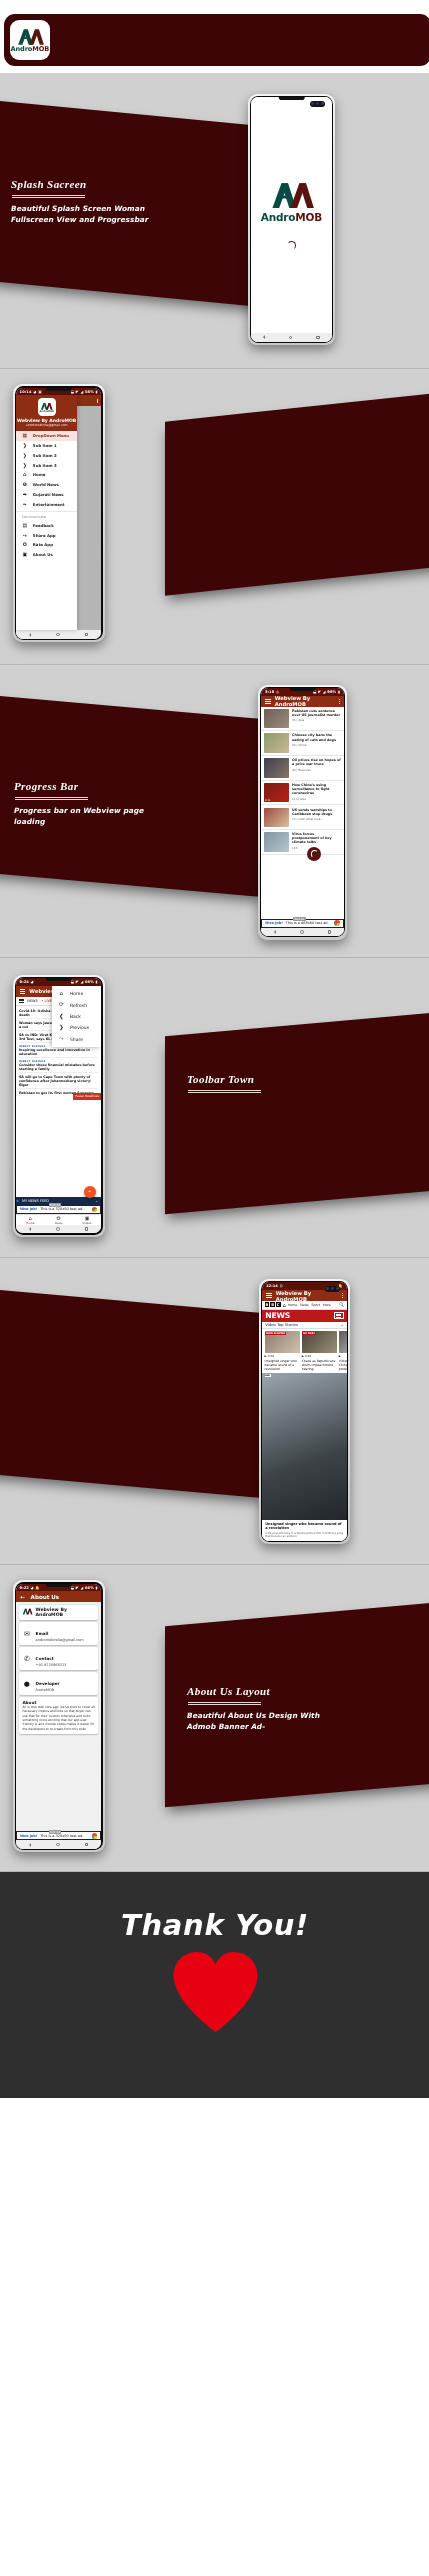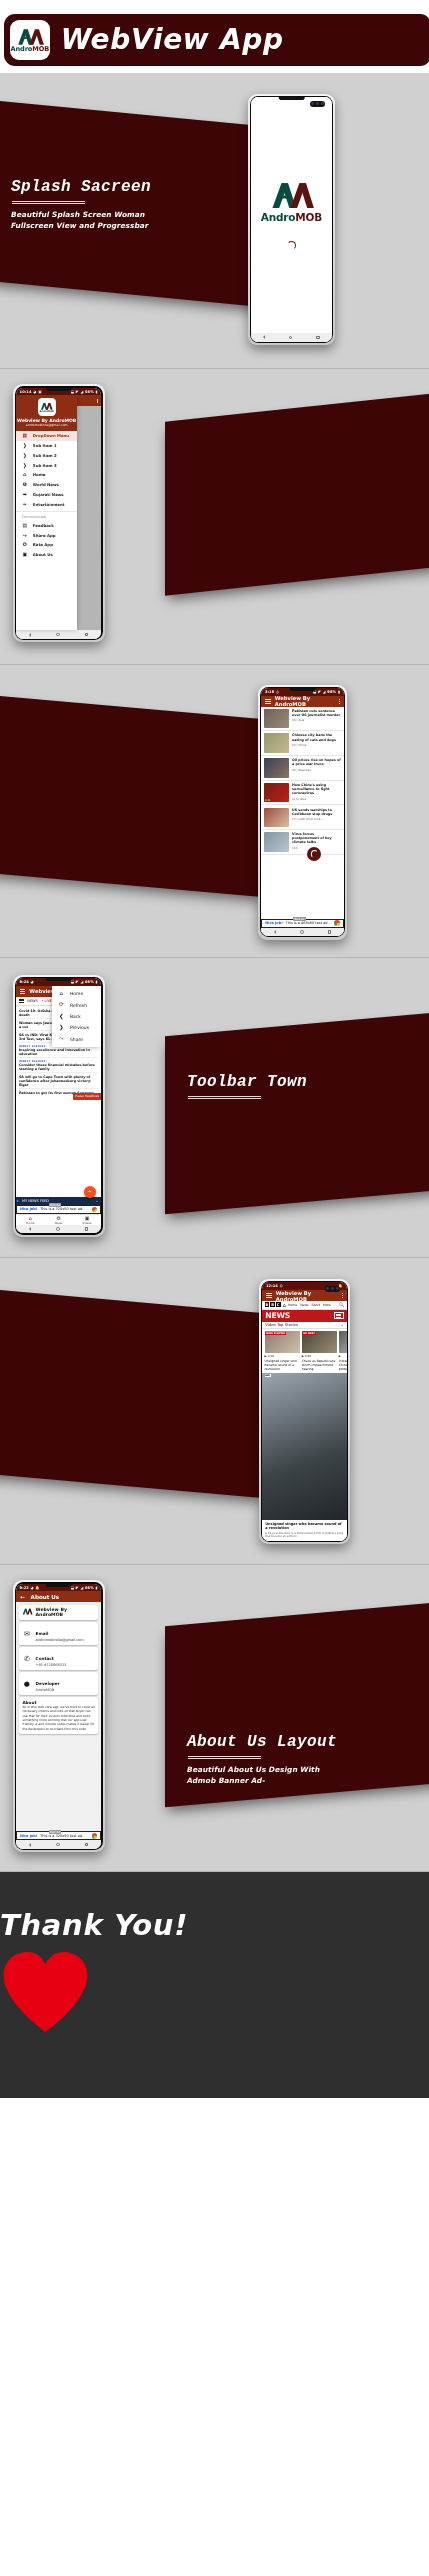--- a/index.html
+++ b/index.html
@@ -41,23 +41,23 @@
   }
   .slab {
     position: absolute; background: #3d0505;
     box-shadow: 0 7px 12.6px -2.8px rgba(0,0,0,.55);
   }
   .slab.left  { left: -14px;  width: 279px; }
   .slab.right { right: -14px; width: 279px; }
 
   .txtblock { position: absolute; z-index: 4; color: #fff; }
   .feat-title {
-    font-size: 16px; font-weight: bold; font-style: italic;
+    font-size: 11px; font-weight: bold; font-style: italic;
     letter-spacing: 0.4px; white-space: nowrap;
-    font-family: Liberation Mono, monospace;
+    font-family: Liberation Serif, serif;
   }
   .rule { margin: 4.9px 0 6.3px 1.4px; width: 73px; }
   .rule i { display: block; height: 0.7px; background: #e8d7d7; margin-bottom: 1.4px; }
   .feat-desc {
     font-size: 7.3px; font-weight: bold; font-style: italic;
     line-height: 1.45; letter-spacing: 0.1px; max-width: 164px;
     font-family: "DejaVu Sans", sans-serif;
   }
 
   
@@ -190,21 +190,21 @@
   
   .aubar { height: 11px; background: #8c2d14; color: #fff; display: flex; align-items: center; gap: 5.6px; padding: 0 4.2px; font-size: 5.6px; font-weight: bold; flex: none; }
   .aucard { background: #fff; border-radius: 2.1px; box-shadow: 0 0.7px 1.4px rgba(0,0,0,.22); margin: 2.1px 2.8px; padding: 2.8px 3.5px; display: flex; align-items: center; gap: 4.2px; }
   .aucard .ai { width: 9px; text-align: center; font-size: 7px; flex: none; color: #1b1b1b; }
   .aulabel { font-size: 4.2px; font-weight: bold; color: #111; }
   .auval { font-size: 3.5px; color: #444; margin-top: 0.3px; }
   .autext { font-size: 3px; color: #333; line-height: 1.45; }
 
   
   .footer { width: 430px; height: 226px; background: #2f2f2f; position: relative;
-            display: flex; flex-direction: column; align-items: flex-start; padding-top: 39px; }
+            display: flex; flex-direction: column; align-items: center; padding-top: 39px; }
   .ty {
     color: #fff; font-size: 29px; font-style: italic; font-weight: bold; line-height: 1;
     font-family: "DejaVu Sans", sans-serif; letter-spacing: 0.7px;
   }
   .rate {
     color: #fff; font-size: 18px; font-style: italic; font-weight: bold; line-height: 1;
     margin-top: 7px; letter-spacing: 0.3px; font-family: "DejaVu Sans", sans-serif;
   }
   .heart { margin-top: 9.8px; }
 </style>
@@ -216,21 +216,20 @@
     <div class="logo-tile">
       <svg class="logo-am" width="28" height="17.4" viewBox="0 0 40 25">
         <path d="M3 24 L11 2 L17 2 L9 24 Z" fill="#0b4a40"></path>
         <path d="M11 2 L17 2 L24 24 L18 24 Z" fill="#0b4a40"></path>
         <path d="M19 24 L27 2 L33 2 L25 24 Z" fill="#5a1410"></path>
         <path d="M27 2 L33 2 L40 24 L34 24 Z" fill="#5a1410"></path>
         <rect x="8" y="13" width="12" height="2.6" fill="#0b4a40"></rect>
       </svg>
       <div class="logo-word"><span class="a">Andro</span><span class="b">MOB</span></div>
     </div>
-    <div class="header-title">WebView App</div>
   </div>
 </div>
 
 <div class="panel" style="height:296px">
   <div class="slab left" style="top:40px;height:181px;transform:skewY(5.5deg);"></div>
   <div class="txtblock" style="left:11px;top:105px;">
     <div class="feat-title">Splash Sacreen</div>
     <div class="rule">
         <i></i>
         <i></i>
@@ -372,20 +371,28 @@
         <span class="cir"></span>
         <span class="sq"></span>
       </div>
     </div>
       </div>
   </div>
 </div>
 
 <div class="panel" style="height:293px">
   <div class="slab left" style="top:42px;height:178px;transform:skewY(5deg);"></div>
+  <div class="txtblock" style="left:14px;top:115px;">
+    <div class="feat-title">Progress Bar</div>
+    <div class="rule">
+        <i></i>
+        <i></i>
+      </div>
+    <div class="feat-desc">Progress bar on Webview page loading</div>
+  </div>
 
   <div class="phone" style="left:258px;top:19.5px;width:89px;height:255px;">
     <div class="bezel">
         <div class="screen">
       <div class="notch"></div>
       <div class="statusbar">
         <span class="sb-l">
               <b>3:18</b>
               <span>◎</span>
             </span>
@@ -693,21 +700,21 @@
         <div style="font-size:3.5px;font-weight:bold;color:#111;line-height:1.25">Unsigned singer who became sound of a revolution</div>
         <div style="font-size:2.6px;color:#555;line-height:1.3;margin-top:1px">A 19-year-old extra in a Tunisia protest film recorded a song that became an anthem</div>
       </div>
     </div>
       </div>
   </div>
 </div>
 
 <div class="panel" style="height:307px">
   <div class="slab right" style="top:49px;height:181px;transform:skewY(-5deg);"></div>
-  <div class="txtblock" style="left:187px;top:120px;margin-top:48px;">
+  <div class="txtblock" style="left:187px;top:120px;">
     <div class="feat-title">About Us Layout</div>
     <div class="rule">
         <i></i>
         <i></i>
       </div>
     <div class="feat-desc">Beautiful About Us Design With Admob Banner Ad-</div>
   </div>
 
   <div class="phone" style="left:12.6px;top:15.3px;width:92px;height:272px;">
     <div class="bezel">

